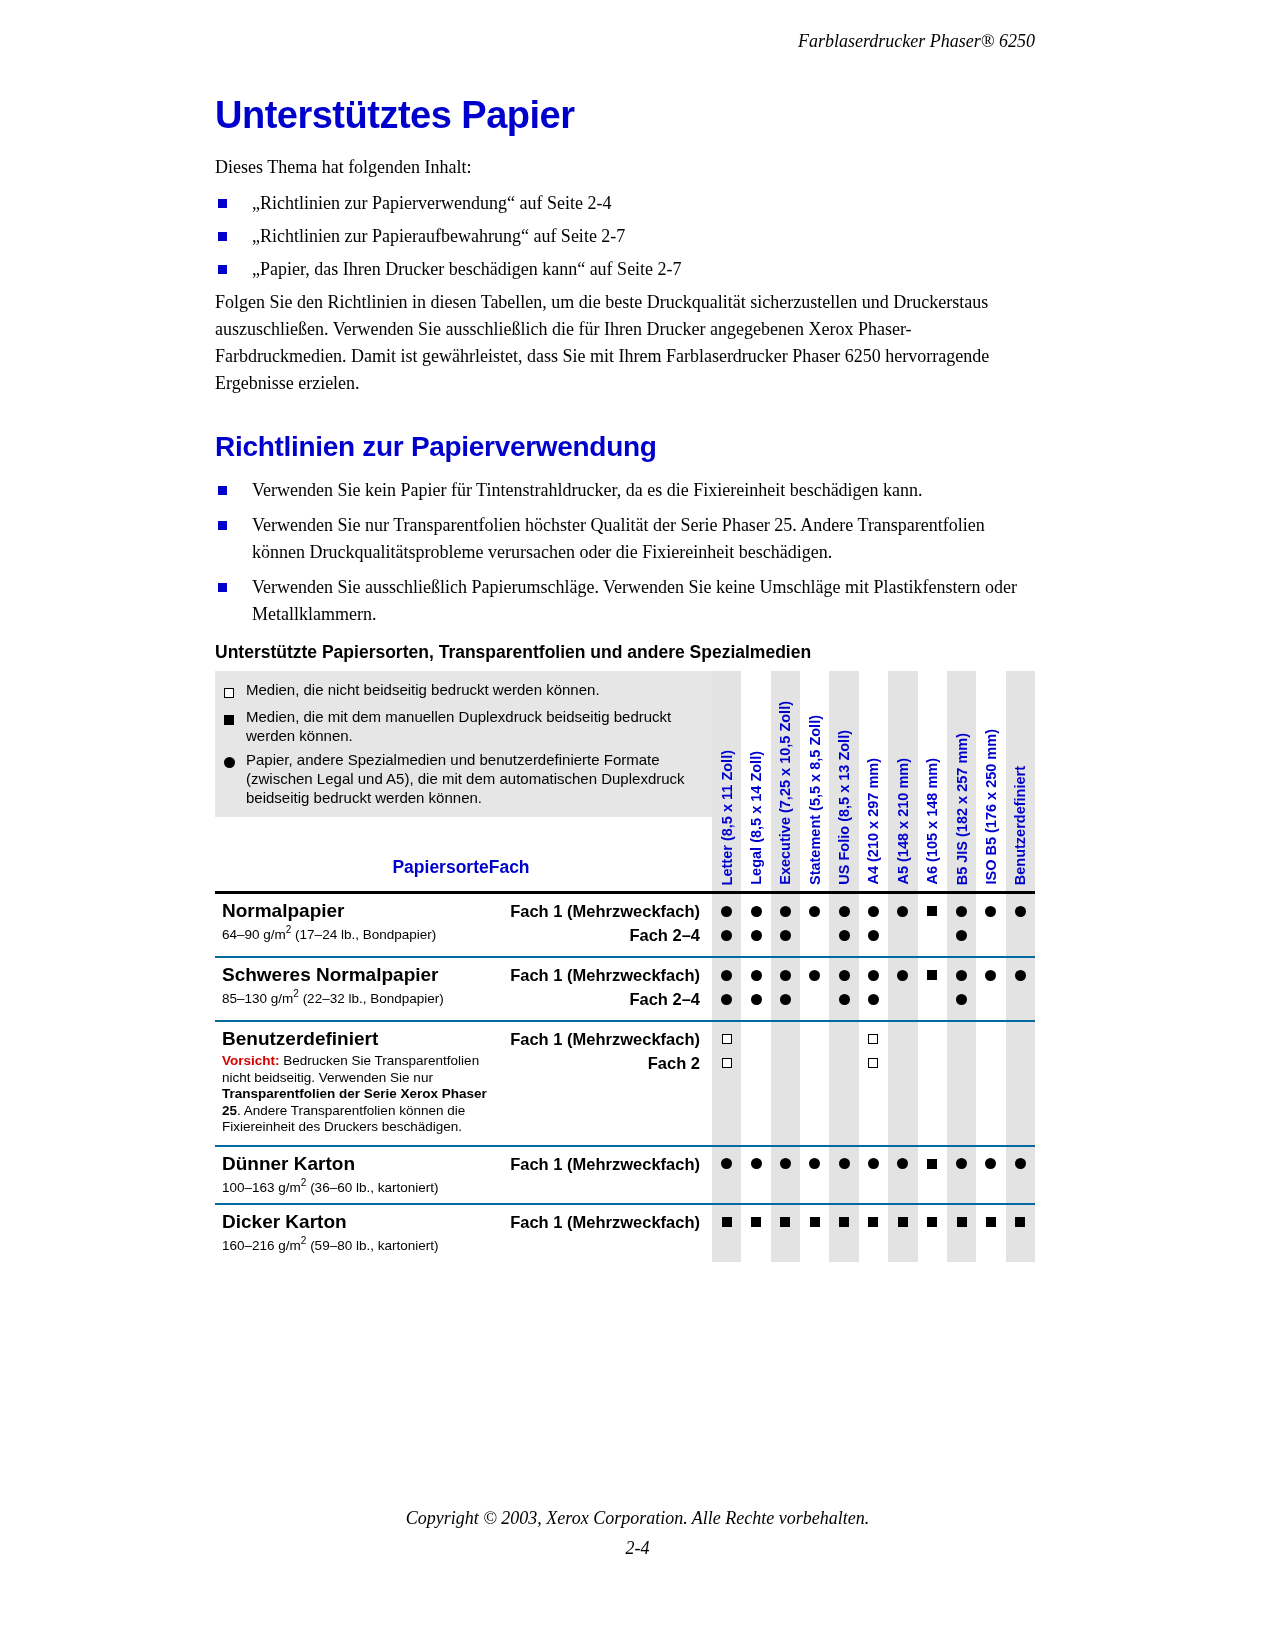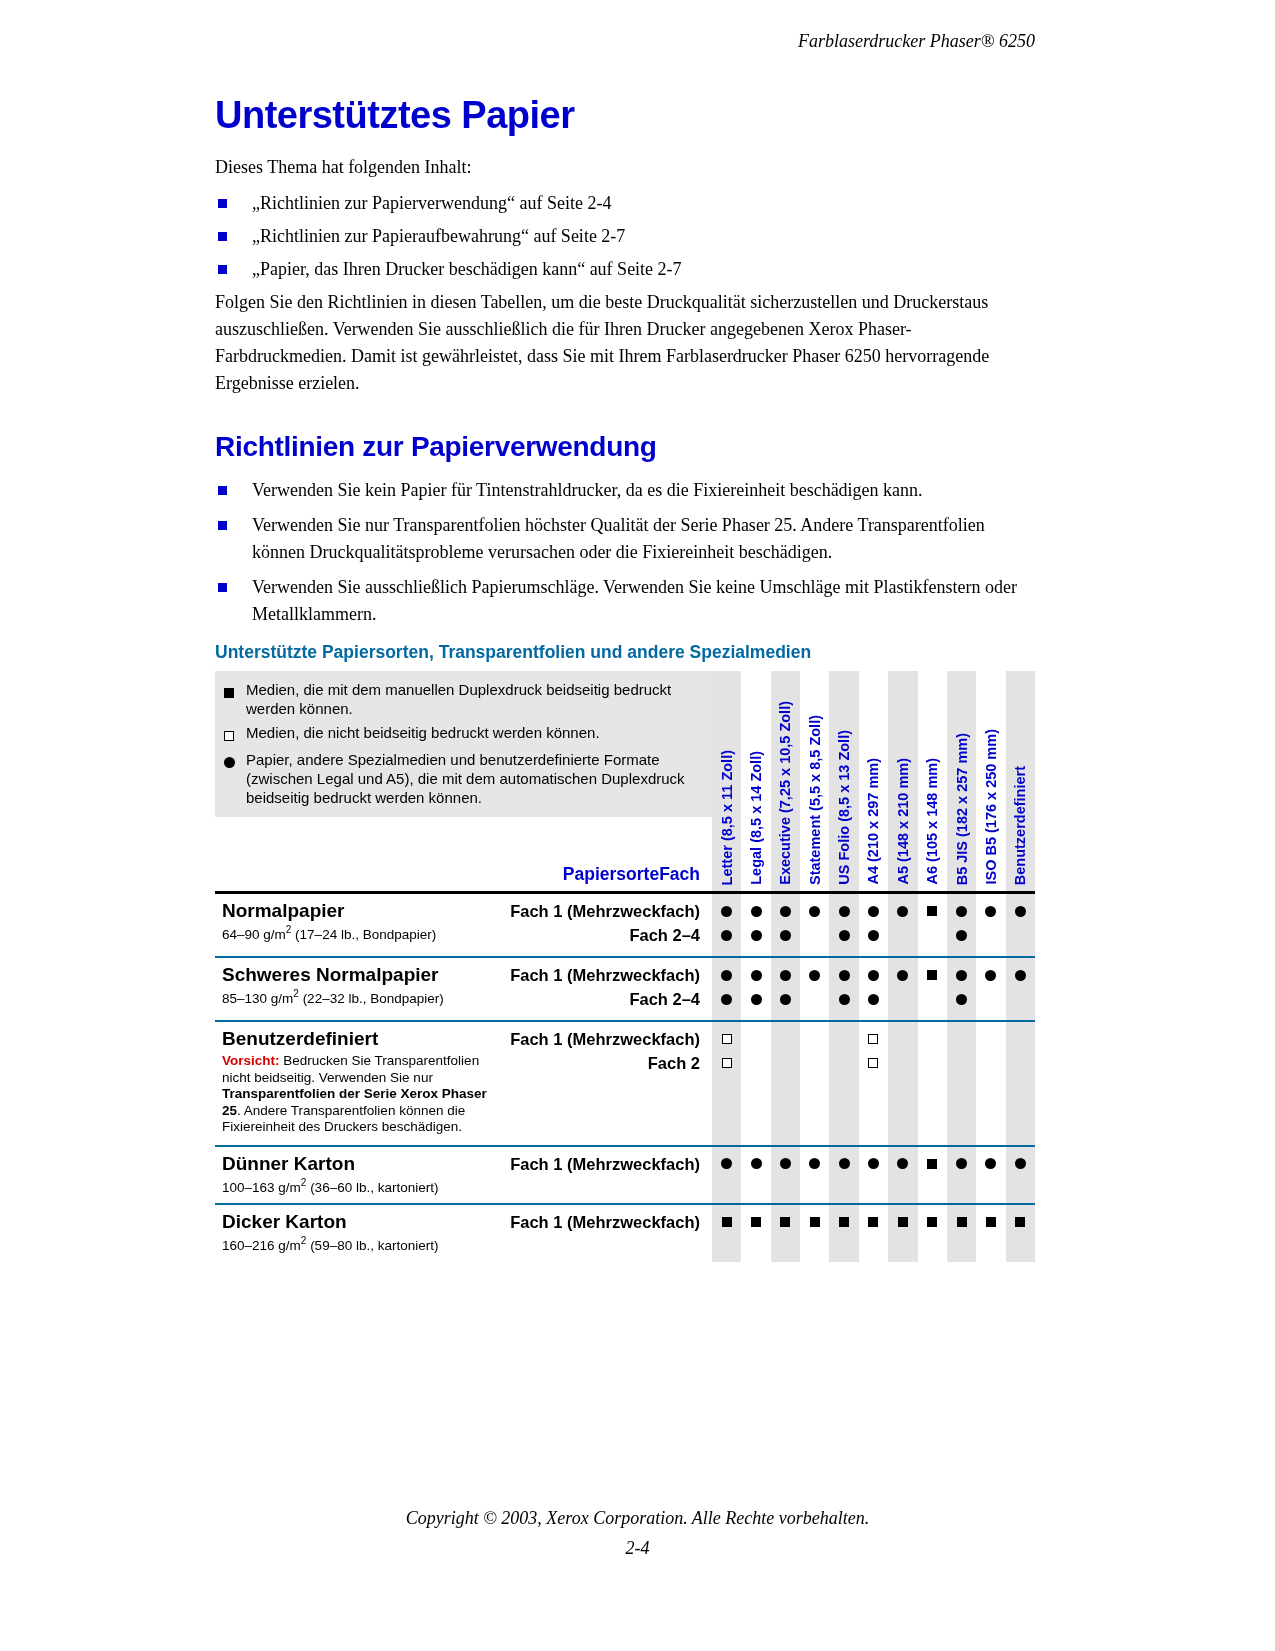--- a/index.html
+++ b/index.html
@@ -10,33 +10,33 @@
   .running-header{padding-top:31px;text-align:right;font-style:italic;font-size:18px}
   h1{margin-top:42px;font-family:"Liberation Sans",sans-serif;font-weight:bold;font-size:38px;color:#0000cc;letter-spacing:-0.5px}
   .intro{margin-top:20px;font-size:18px}
   ul.bullets{list-style:none;margin-top:12px}
   ul.bullets li{display:flex;margin-bottom:7px;font-size:18px;line-height:26px}
   .bullet-sq{flex:0 0 auto;width:9px;height:9px;background:#0000cc;margin:9px 25px 0 3px}
   .para{font-size:18px;line-height:27px}
   h2{margin-top:34px;font-family:"Liberation Sans",sans-serif;font-weight:bold;font-size:28px;color:#0000cc;letter-spacing:-0.3px}
   ul.bullets.gl{margin-top:14px}
   ul.bullets.gl li{margin-bottom:8px;line-height:27px}
-  h3{margin-top:14px;font-family:"Liberation Sans",sans-serif;font-weight:bold;font-size:17.5px;color:#0369a1}
+  h3{margin-top:14px;font-family:"Liberation Sans",sans-serif;font-weight:bold;font-size:17.5px;color:#000000}
   
   .media-table{position:relative;margin-top:8px;width:820px;font-family:"Liberation Sans",sans-serif}
   .stripes{position:absolute;top:0;left:0;right:0;bottom:0;z-index:0}
   .stripe{position:absolute;top:0;bottom:0;background:#e3e3e3}
   .trow{position:relative;z-index:1;display:grid;grid-template-columns:497px repeat(11,1fr)}
   .thead{height:223px;border-bottom:3px solid #000}
   .hleft{display:flex;flex-direction:column;justify-content:space-between}
   .legend{background:#e6e6e6;padding:9px 14px 10px 9px;font-size:15px;line-height:19px}
   .legend-item{display:flex;margin-bottom:5px}
   .legend-item:last-child{margin-bottom:0}
   .legend-sym{flex:0 0 22px;padding-top:3px}
-  .pfrow{display:flex;justify-content:flex-end;padding:0 12px 6px 7px;font-weight:bold;font-size:17.5px;color:#0000cc}
+  .pfrow{display:flex;justify-content:center;padding:0 12px 13px 7px;font-weight:bold;font-size:17.5px;color:#0000cc}
   .colhead{display:flex;align-items:flex-end;justify-content:center;padding-bottom:6px}
   .vert{writing-mode:vertical-rl;transform:rotate(180deg);white-space:nowrap;font-weight:bold;font-size:14.5px;color:#0000cc}
   .tgroup + .tgroup{border-top:2px solid #0369a1}
   .gleft{display:flex;justify-content:space-between;align-items:flex-start;padding:5px 12px 9px 7px}
   .gname{font-weight:bold;font-size:19px;line-height:24px}
   .gsub{font-size:13.5px;margin-top:1px}
   .gsub sup{font-size:10px;vertical-align:super}
   .gnote{width:272px;font-size:13.5px;line-height:16.5px;margin-top:2px}
   .seg-warn{color:#d40000;font-weight:bold}
   .seg-bold{font-weight:bold}
@@ -95,26 +95,26 @@
           <div class="stripe" style="left: 555.727px; width: 29.3636px;"></div>
           <div class="stripe" style="left: 614.455px; width: 29.3636px;"></div>
           <div class="stripe" style="left: 673.182px; width: 29.3636px;"></div>
           <div class="stripe" style="left: 731.909px; width: 29.3636px;"></div>
           <div class="stripe" style="left: 790.636px; width: 29.3636px;"></div>
         </div>
         <div class="trow thead">
           <div class="hleft">
             <div class="legend">
               <div class="legend-item">
+                <div class="legend-sym"><span class="mk mk-open"></span></div>
+                <div class="legend-text">Medien, die nicht beidseitig bedruckt werden können.</div>
+              </div>
+              <div class="legend-item">
                 <div class="legend-sym"><span class="mk mk-sq"></span></div>
                 <div class="legend-text">Medien, die mit dem manuellen Duplexdruck beidseitig bedruckt werden können.</div>
-              </div>
-              <div class="legend-item">
-                <div class="legend-sym"><span class="mk mk-open"></span></div>
-                <div class="legend-text">Medien, die nicht beidseitig bedruckt werden können.</div>
               </div>
               <div class="legend-item">
                 <div class="legend-sym"><span class="mk mk-dot"></span></div>
                 <div class="legend-text">Papier, andere Spezialmedien und benutzerdefinierte Formate (zwischen Legal und A5), die mit dem automatischen Duplexdruck beidseitig bedruckt werden können.</div>
               </div>
             </div>
             <div class="pfrow">
               <div>Papiersorte</div>
               <div>Fach</div>
             </div>

